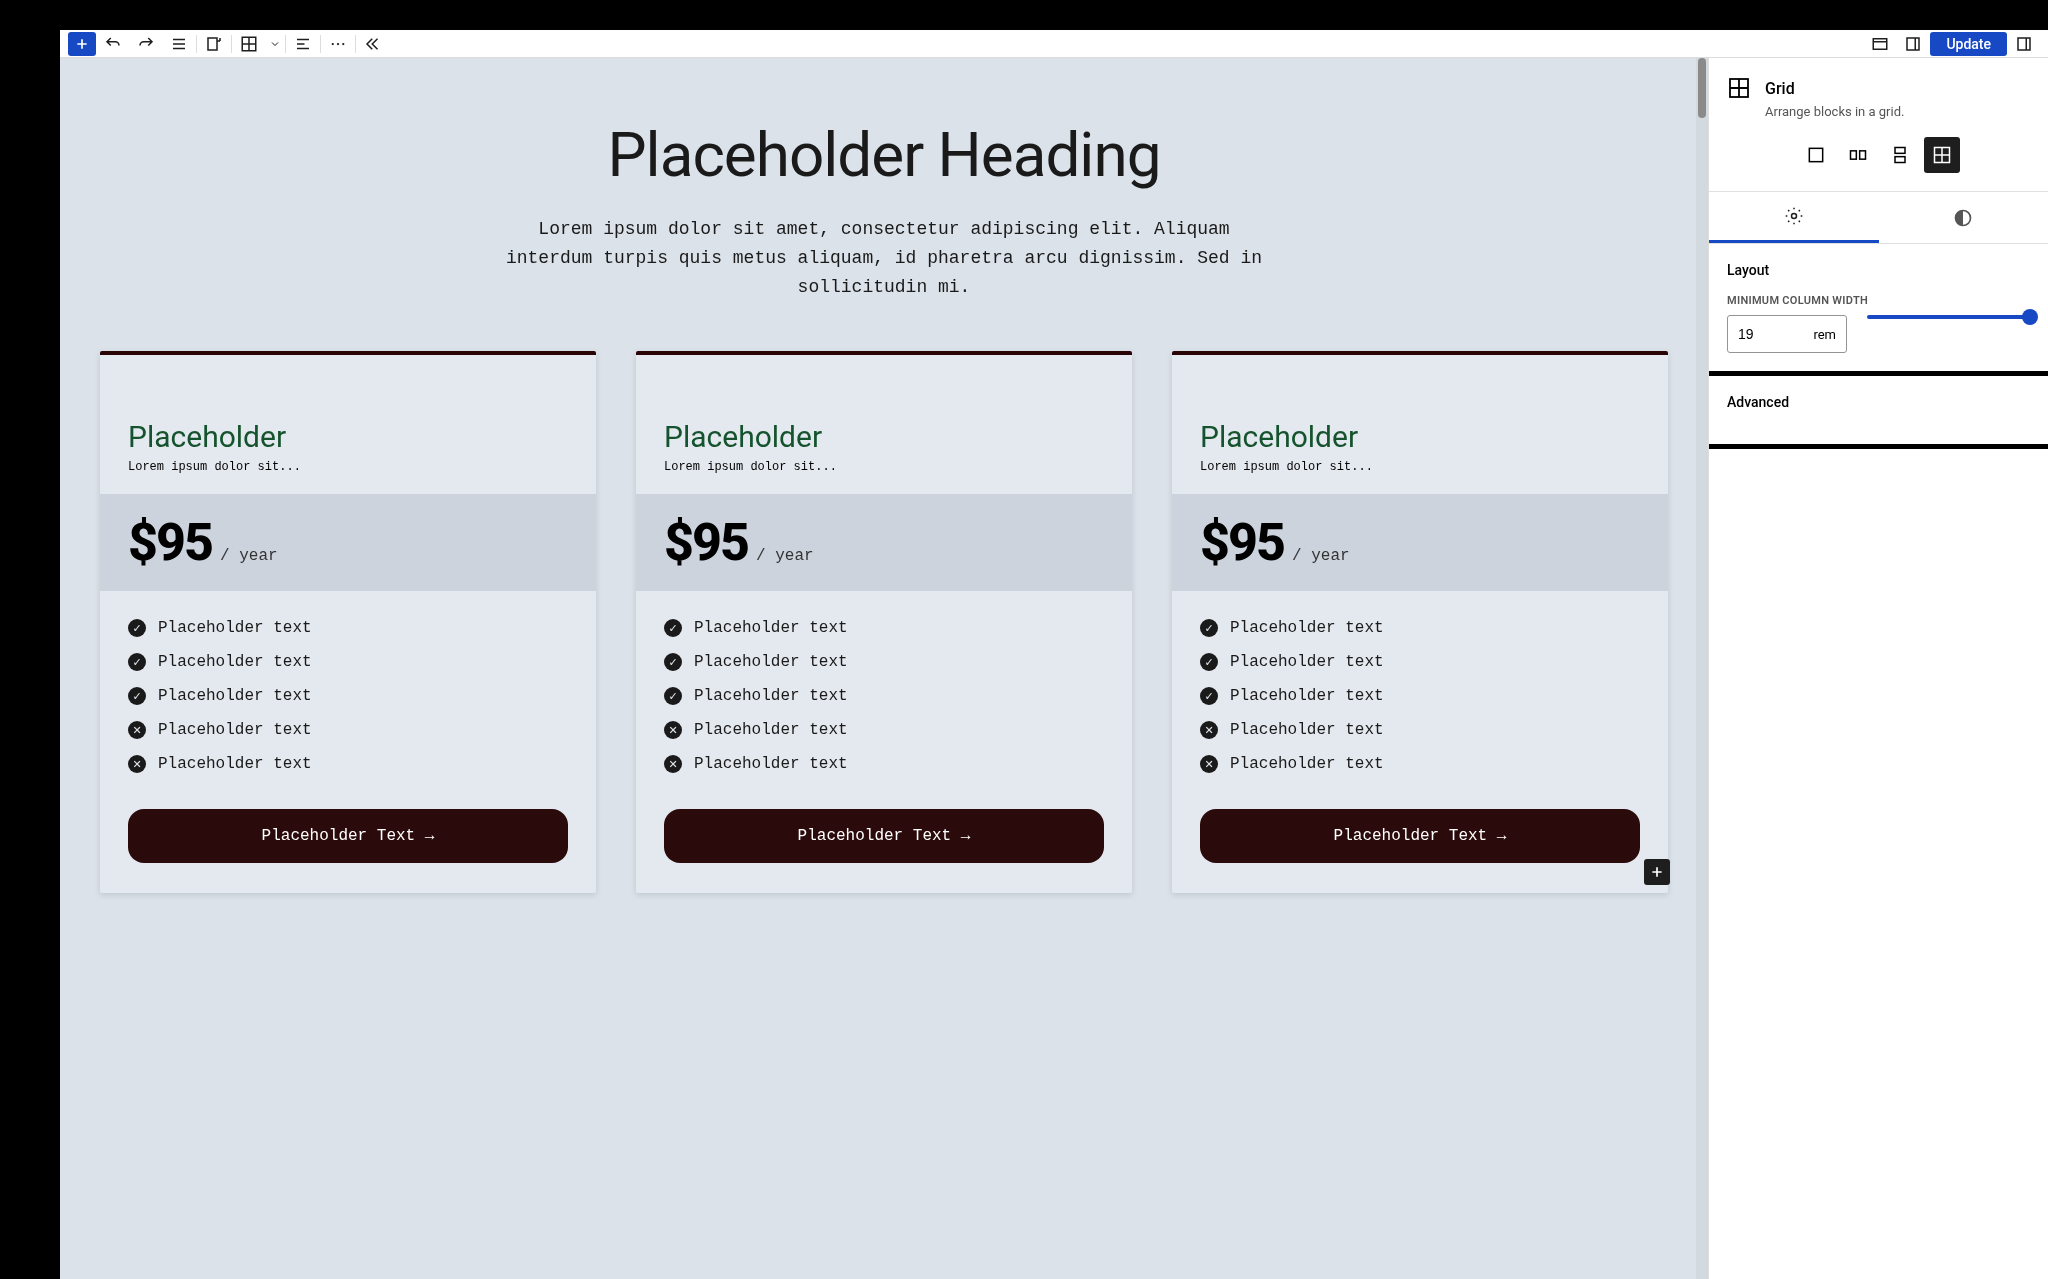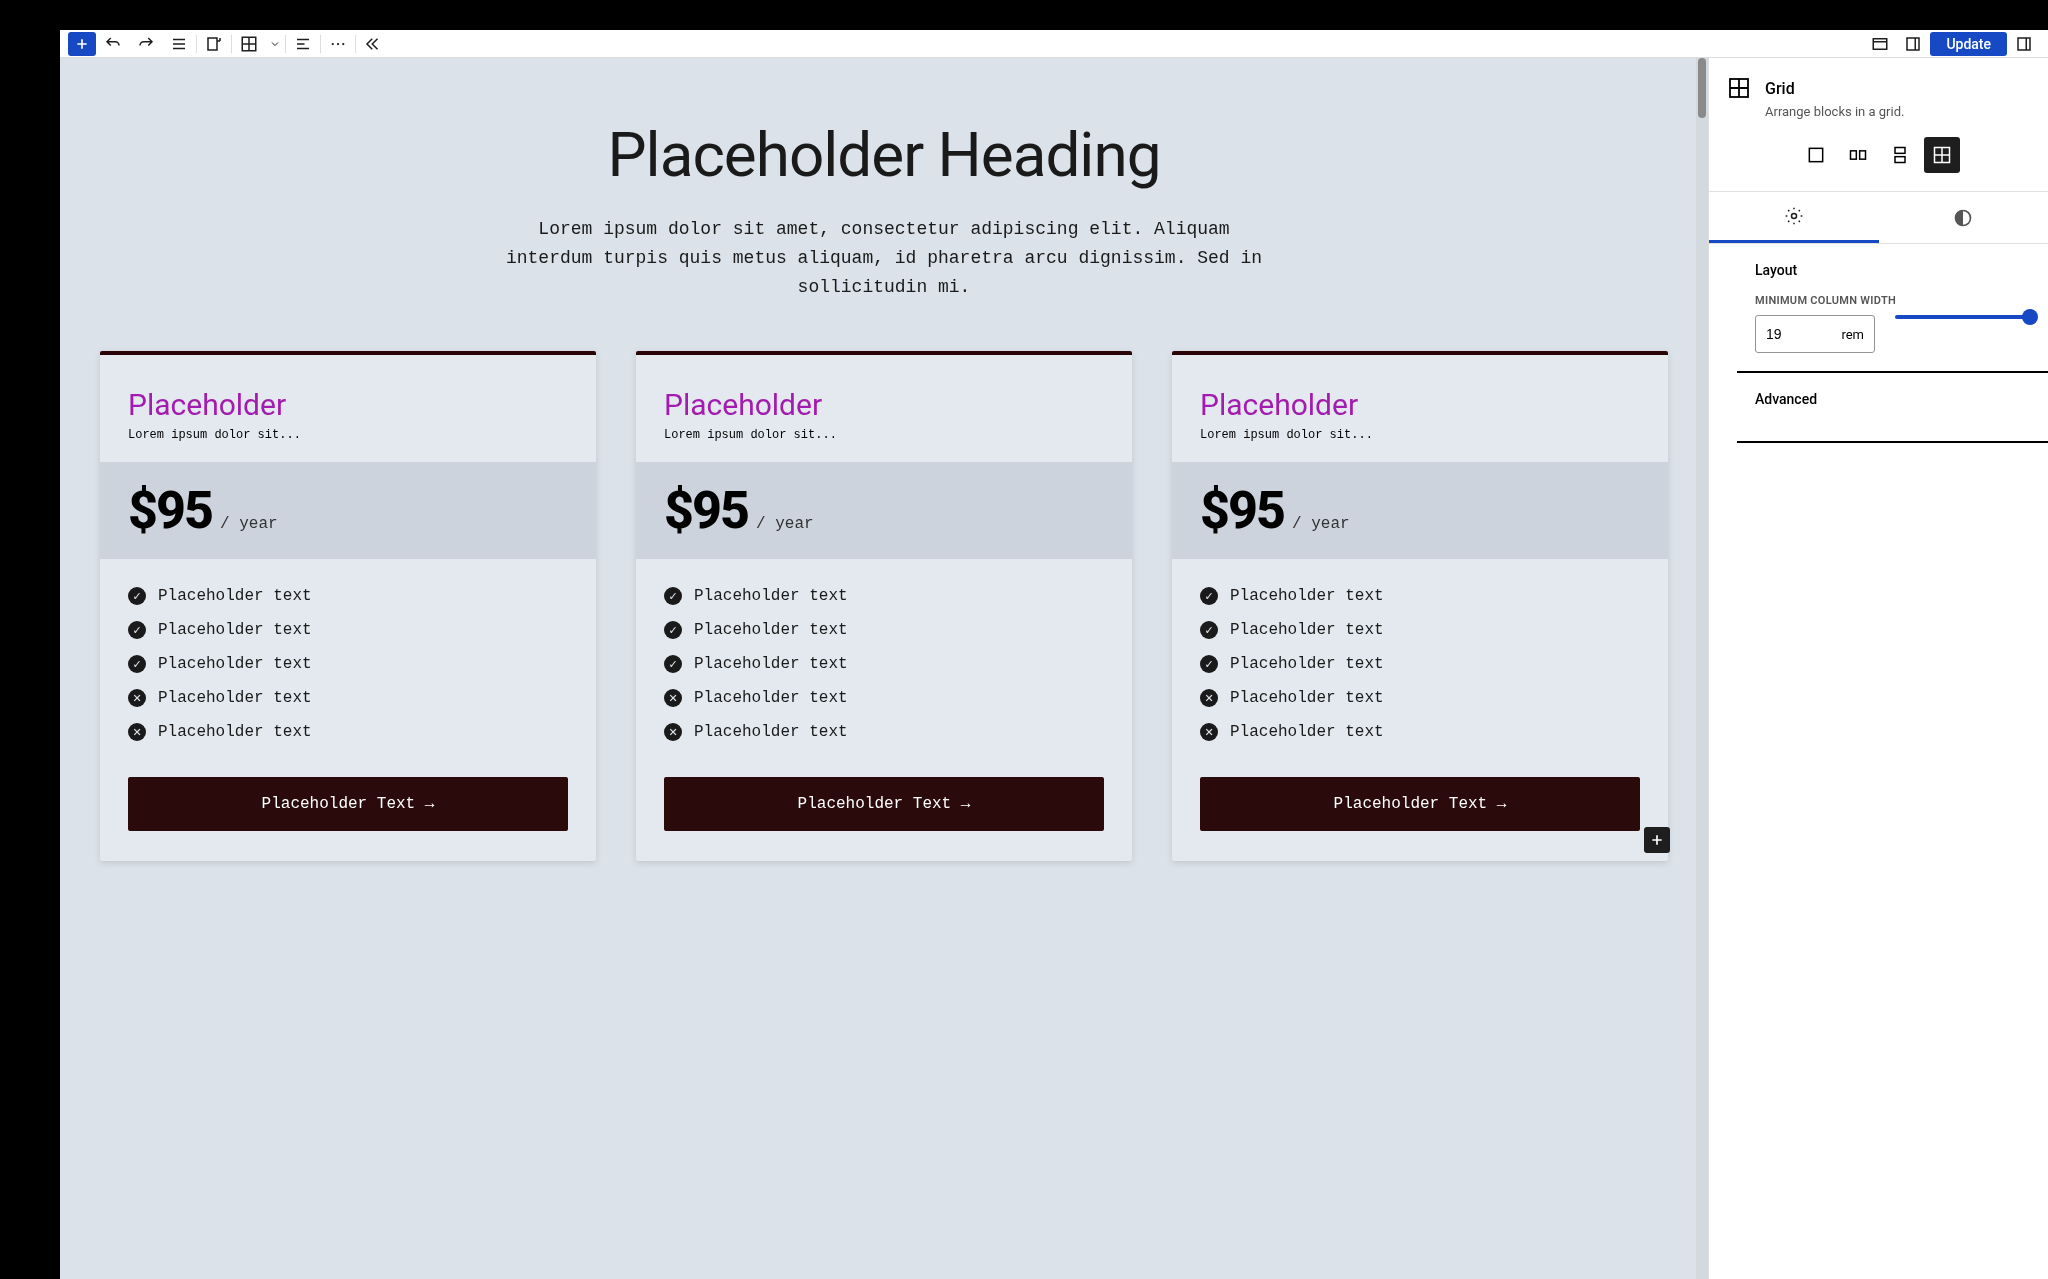--- a/index.html
+++ b/index.html
@@ -104,22 +104,23 @@
   display: flex;
   flex-direction: column;
   overflow: hidden;
 }
 .card-head {
   padding: 32px 28px 20px;
 }
 .card-title {
   font-size: 30px;
   font-weight: 400;
-  color: #a21caf;
+  color: #14532d;
   margin-bottom: 6px;
+  margin-top: 32px;
 }
 .card-sub {
   font-family: "Courier New", monospace;
   font-size: 12px;
   color: #000000;
 }
 .card-price {
   background: #ccd3dd;
   padding: 18px 28px;
   display: flex;
@@ -160,21 +161,21 @@
   font-family: "Courier New", monospace;
   font-size: 16px;
   color: #1a1a1a;
 }
 .card-cta {
   margin: 10px 28px 30px;
   background: #2a0a0a;
   color: #fff;
   text-align: center;
   padding: 18px;
-  border-radius: 2px;
+  border-radius: 16px;
   font-family: "Courier New", monospace;
   font-size: 16px;
 }
 .add-badge {
   position: absolute;
   right: -2px;
   bottom: 8px;
   width: 26px; height: 26px;
   background: #1e1e1e;
   color: #fff;
@@ -244,22 +245,21 @@
   align-items: center;
   justify-content: center;
   color: #555;
 }
 .ptab.active {
   border-bottom: 3px solid #1849c4;
   color: #1e1e1e;
 }
 .panel-section {
   padding: 18px;
-  border-bottom: 2px solid #000000;
-  margin-left: 28px;
+  border-bottom: 5px solid #000000;
 }
 .panel-section h4 {
   font-size: 14px;
   font-weight: 500;
   margin-bottom: 16px;
 }
 .field-label {
   font-size: 11px;
   font-weight: 600;
   text-transform: uppercase;

